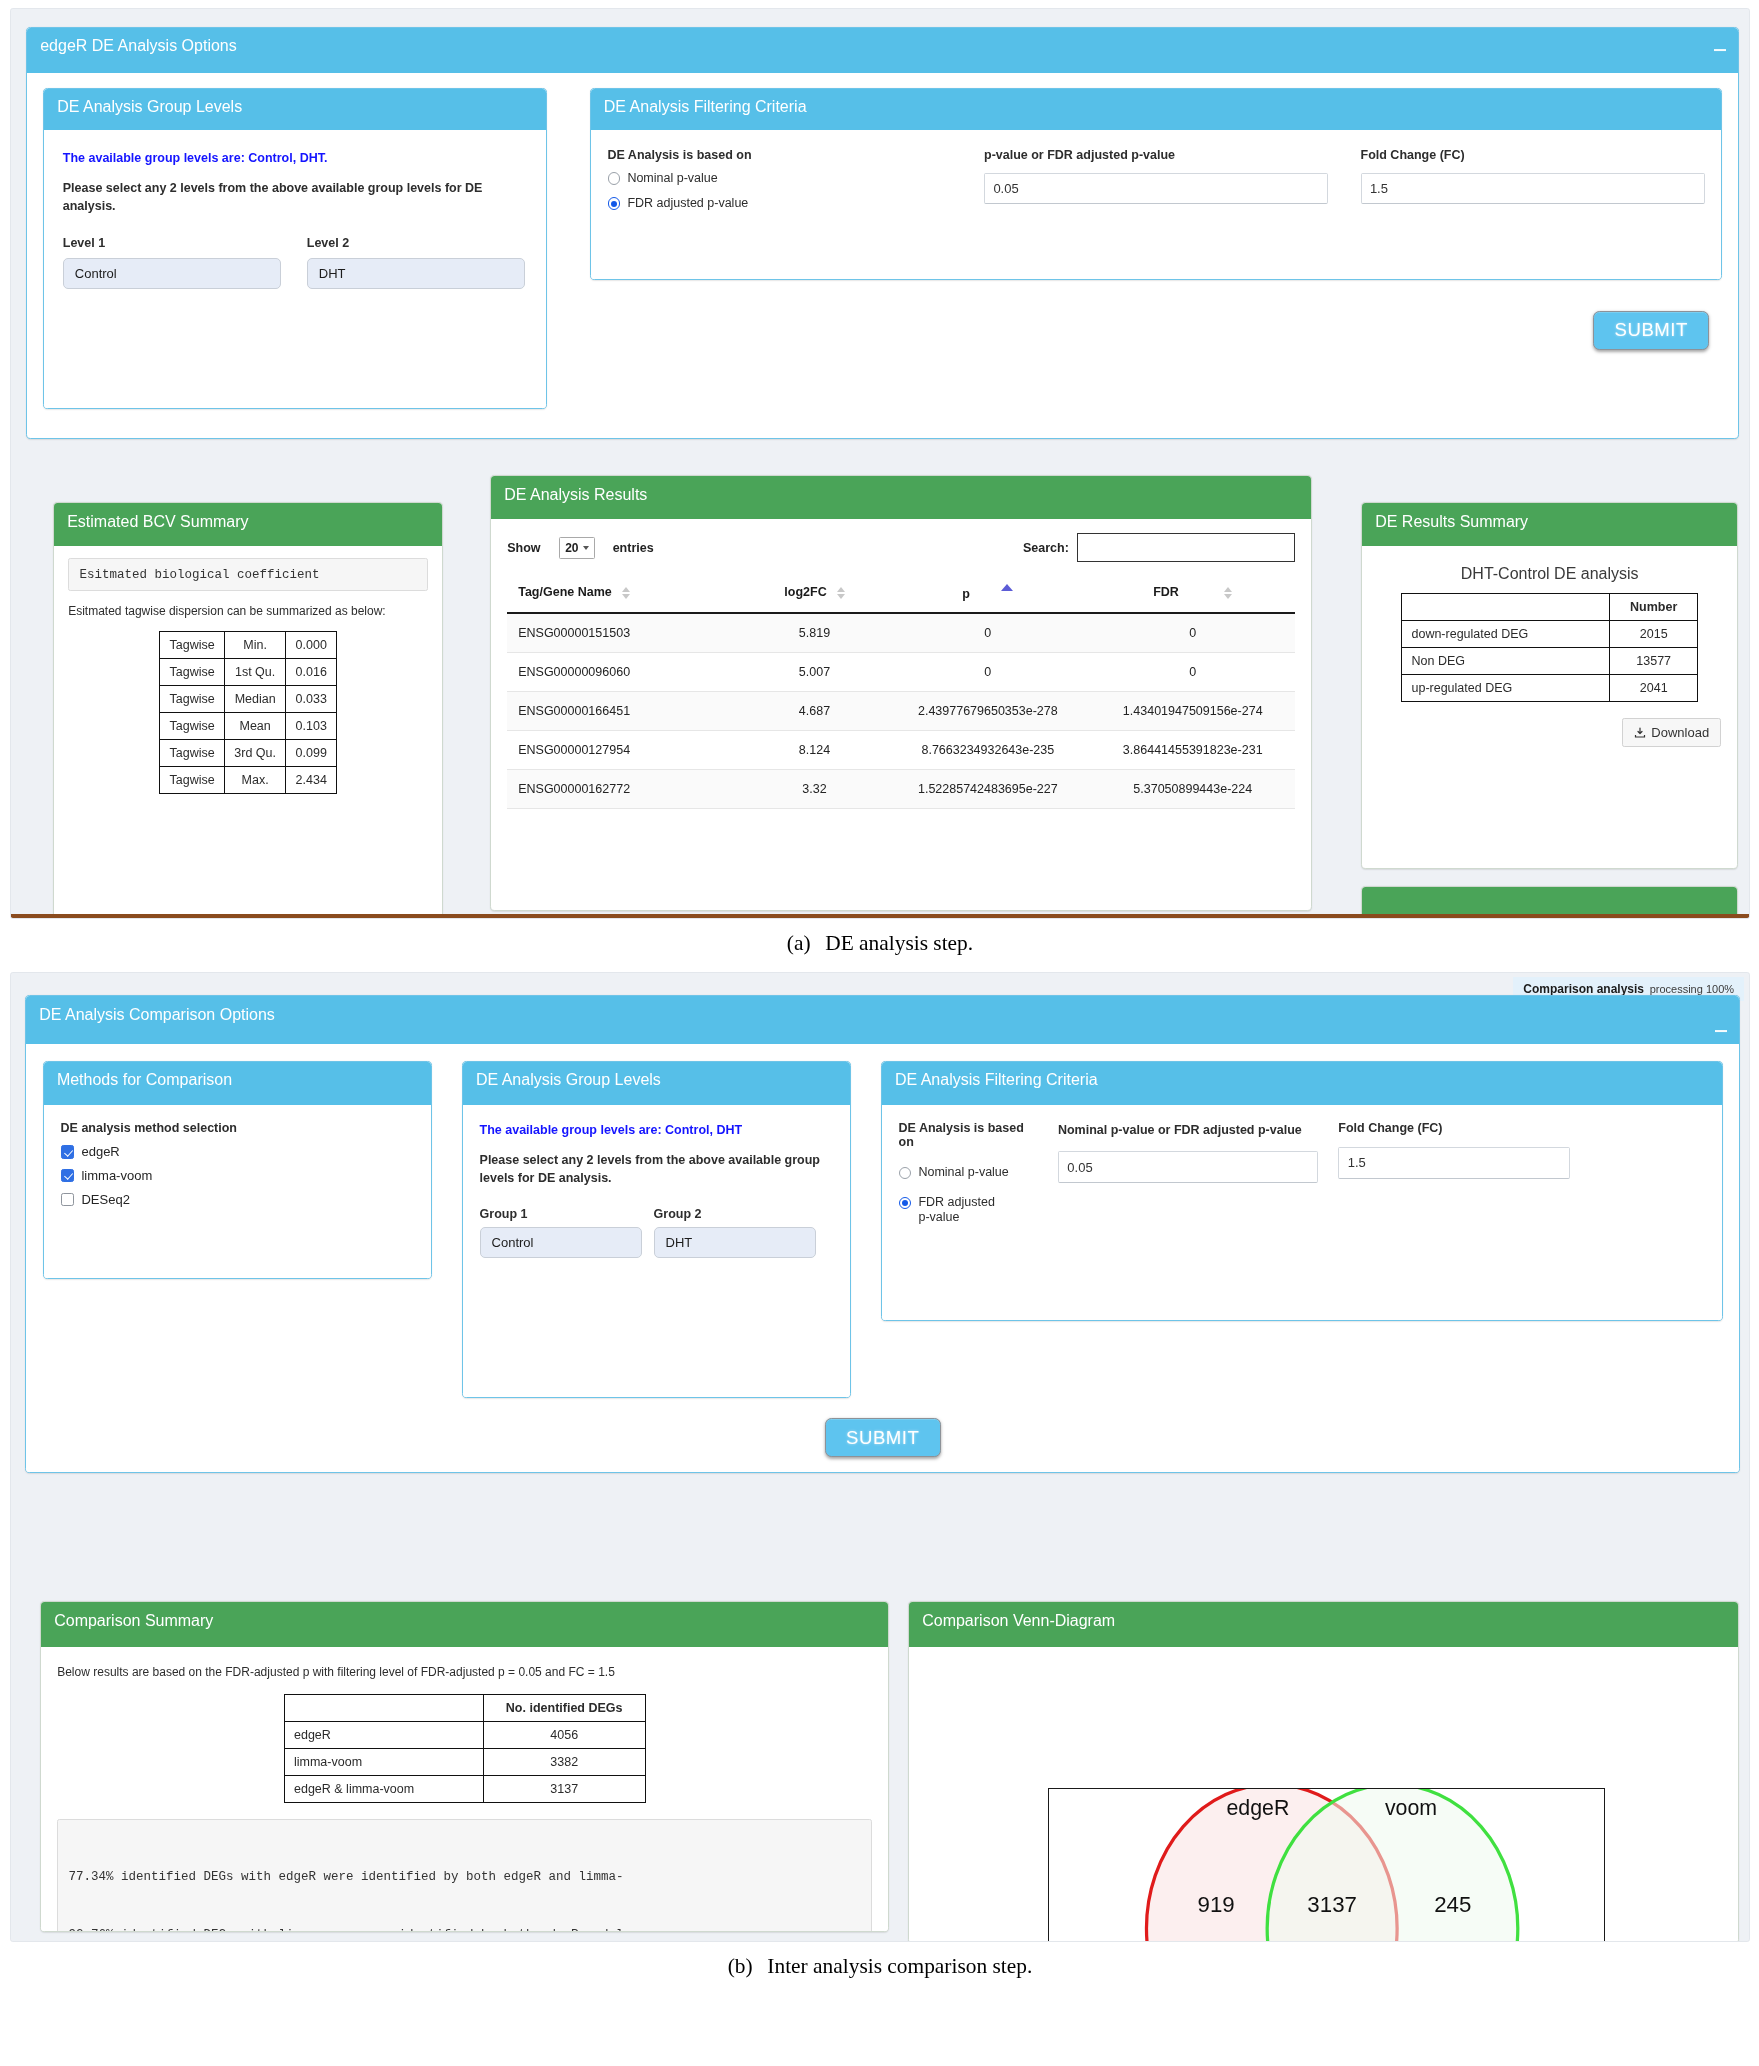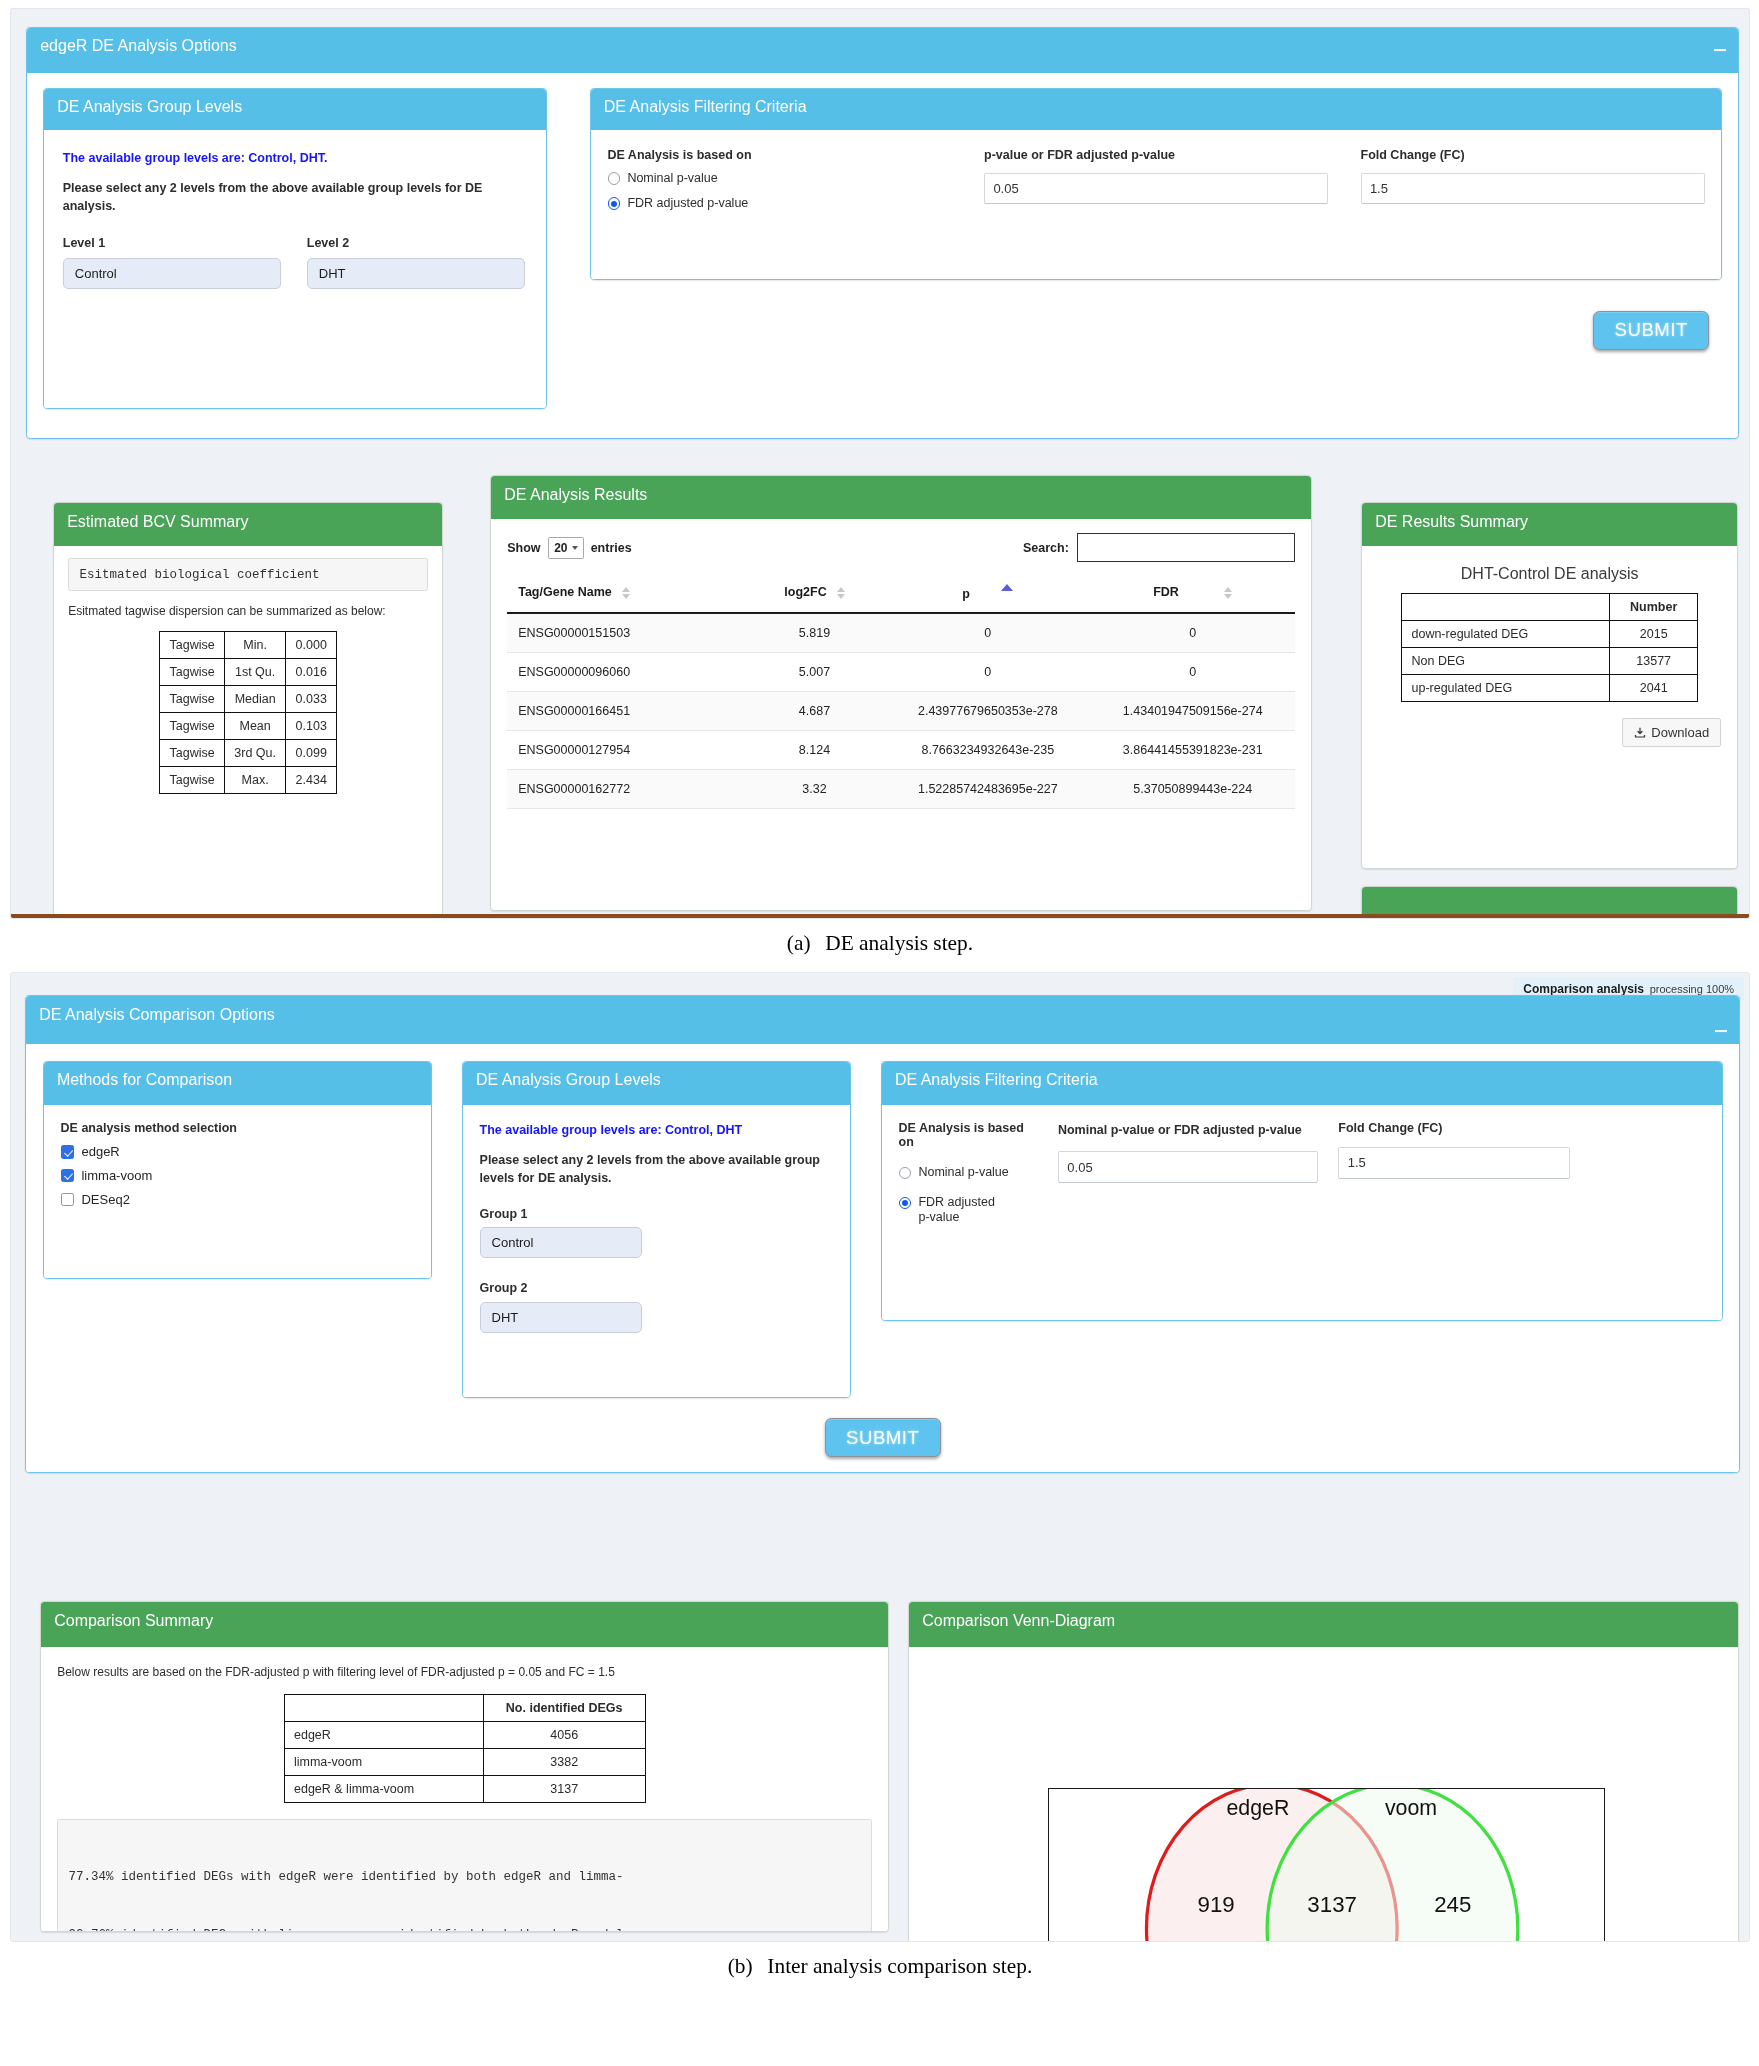--- a/index.html
+++ b/index.html
@@ -136,21 +136,21 @@
   
   .verbatim {
     background:#f6f6f6; border:0.5px solid #dcdcdc; border-radius:2.3px;
     font-family:"Liberation Mono", monospace;
     font-size: 12.5px; color:#333; padding: 8.4px 10.2px;
     white-space: pre; overflow: hidden;
   }
 
   
   .dt-controls{ display:flex; justify-content:space-between; align-items:center; }
-  .dt-show { font-size:12.5px; font-weight:bold; color:#232323; display:flex; align-items:center; gap:7px;}
+  .dt-show { font-size:12.5px; font-weight:bold; color:#232323; display:flex; align-items:center; gap:18px;}
   .dt-select{
     border:0.5px solid #a9a9a9; background:#fff; border-radius:1.4px;
     font-size: 12px; padding: 2.8px 4.6px 2.8px 5.6px; display:flex; align-items:center; gap:4.6px;
   }
   .caret-dn{ width:0;height:0;border-left:3.7px solid transparent;border-right:3.7px solid transparent;border-top:4.6px solid #555; }
   .dt-search-label{ font-size:12.5px; font-weight:bold; color:#232323; }
   .dt-search-input{ width: 218px; height: 29px; border:0.9px solid #333; background:#fff; }
 
   table.dt { width:100%; border-collapse: collapse; }
   table.dt thead th{
@@ -480,21 +480,21 @@
             </div>
           </div>
 
           <div class="box box-blue" style="width:389px;">
             <div class="box-head head-blue" style="height:43px;">
               <span>DE Analysis Group Levels</span>
             </div>
             <div class="box-body" style="padding:16px 16.7px 17.6px 16.7px; height:292px;">
               <div class="lbl-blue">The available group levels are: Control, DHT</div>
               <div class="para">Please select any 2 levels from the above available group levels for DE analysis.</div>
-              <div style="display:flex; gap:23px; margin-top:19.5px;flex-direction:column;">
+              <div style="display:flex; gap:12px; margin-top:19.5px;">
                 <div style="width:162px;">
                   <div class="lbl-bold">Group 1</div>
                   <div class="field" style="margin-top:6.5px;">Control</div>
                 </div>
                 <div style="width:162px;">
                   <div class="lbl-bold">Group 2</div>
                   <div class="field" style="margin-top:6.5px;">DHT</div>
                 </div>
               </div>
             </div>

